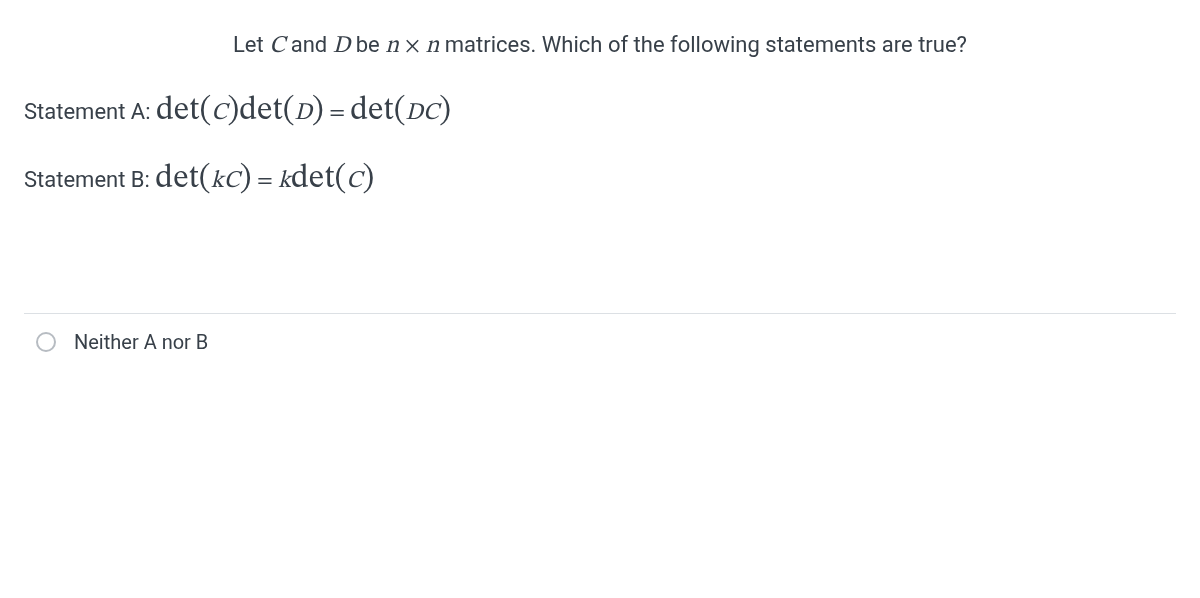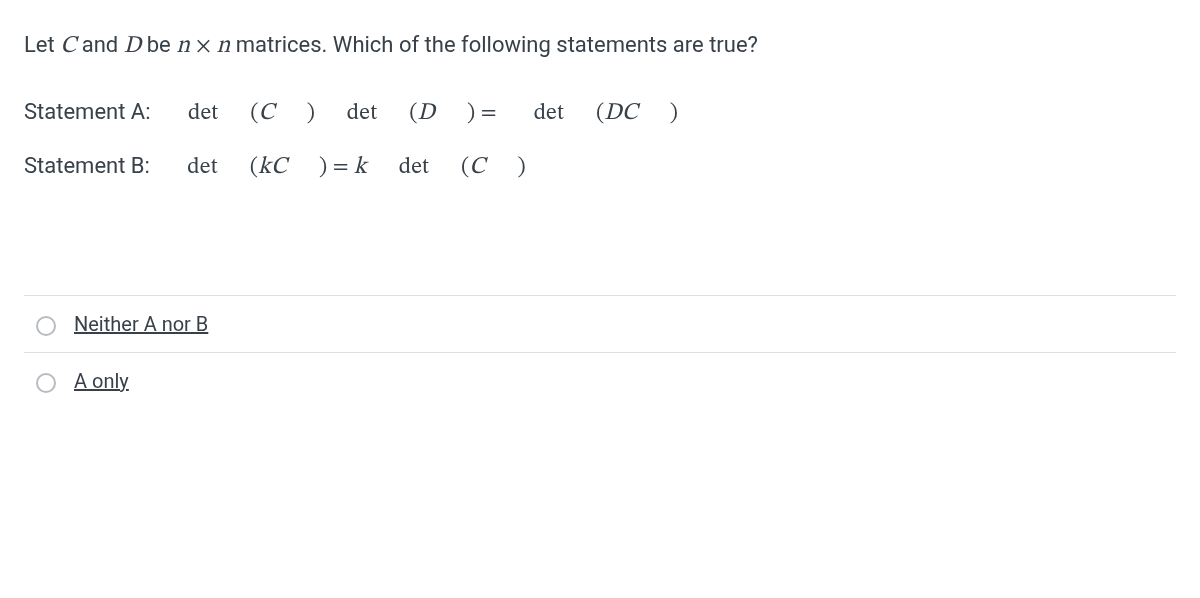--- a/index.html
+++ b/index.html
@@ -12,55 +12,54 @@
       background: #ffffff;
       color: #333b44;
       padding: 28px 24px;
       width: 1200px;
       height: 598px;
     }
     .question-text {
       font-size: 22px;
       line-height: 1.5;
       color: #384049;
-      margin-bottom: 31px;
+      margin-bottom: 22px;
+      text-align: center;
     }
     .statement {
       font-size: 22px;
       line-height: 1.5;
       color: #384049;
       margin-bottom: 18px;
     }
     .math-var {
       font-family: "STIX Two Math", "Cambria Math", "Times New Roman", serif;
       font-style: italic;
       font-size: 24px;
     }
     .math-op {
       font-family: "STIX Two Math", "Cambria Math", "Times New Roman", serif;
       font-size: 22px;
     }
     .math-rm {
       font-family: "STIX Two Math", "Cambria Math", "Times New Roman", serif;
       font-style: normal;
-      font-size: 23px;
-      margin-left: 32px;
+      font-size: 33px;
     }
     .options-block {
       margin-top: 110px;
     }
     .option-row {
       display: flex;
-      align-items: flex-end;
+      align-items: center;
       padding: 16px 12px;
       border-top: 1px solid #dce0e4;
       font-size: 20px;
       color: #384049;
       cursor: pointer;
-      text-decoration: underline;
     }
     .radio {
       width: 20px;
       height: 20px;
       border: 2px solid #b7bcc2;
       border-radius: 50%;
       margin-right: 18px;
       flex-shrink: 0;
       background: #fff;
     }
@@ -92,17 +91,13 @@
   <span class="math-rm">det</span><span class="math-rm">(</span><span class="math-var">k</span><span class="math-var">C</span><span class="math-rm">)</span>
   <span class="math-op"> = </span>
   <span class="math-var">k</span><span class="math-rm">det</span><span class="math-rm">(</span><span class="math-var">C</span><span class="math-rm">)</span>
 </div>
 
 <div class="options-block">
   <div class="option-row">
     <span class="radio"></span>
     <span>Neither A nor B</span>
   </div>
-  <div class="option-row">
-    <span class="radio"></span>
-    <span>A only</span>
-  </div>
 </div>
 
 </body></html>

